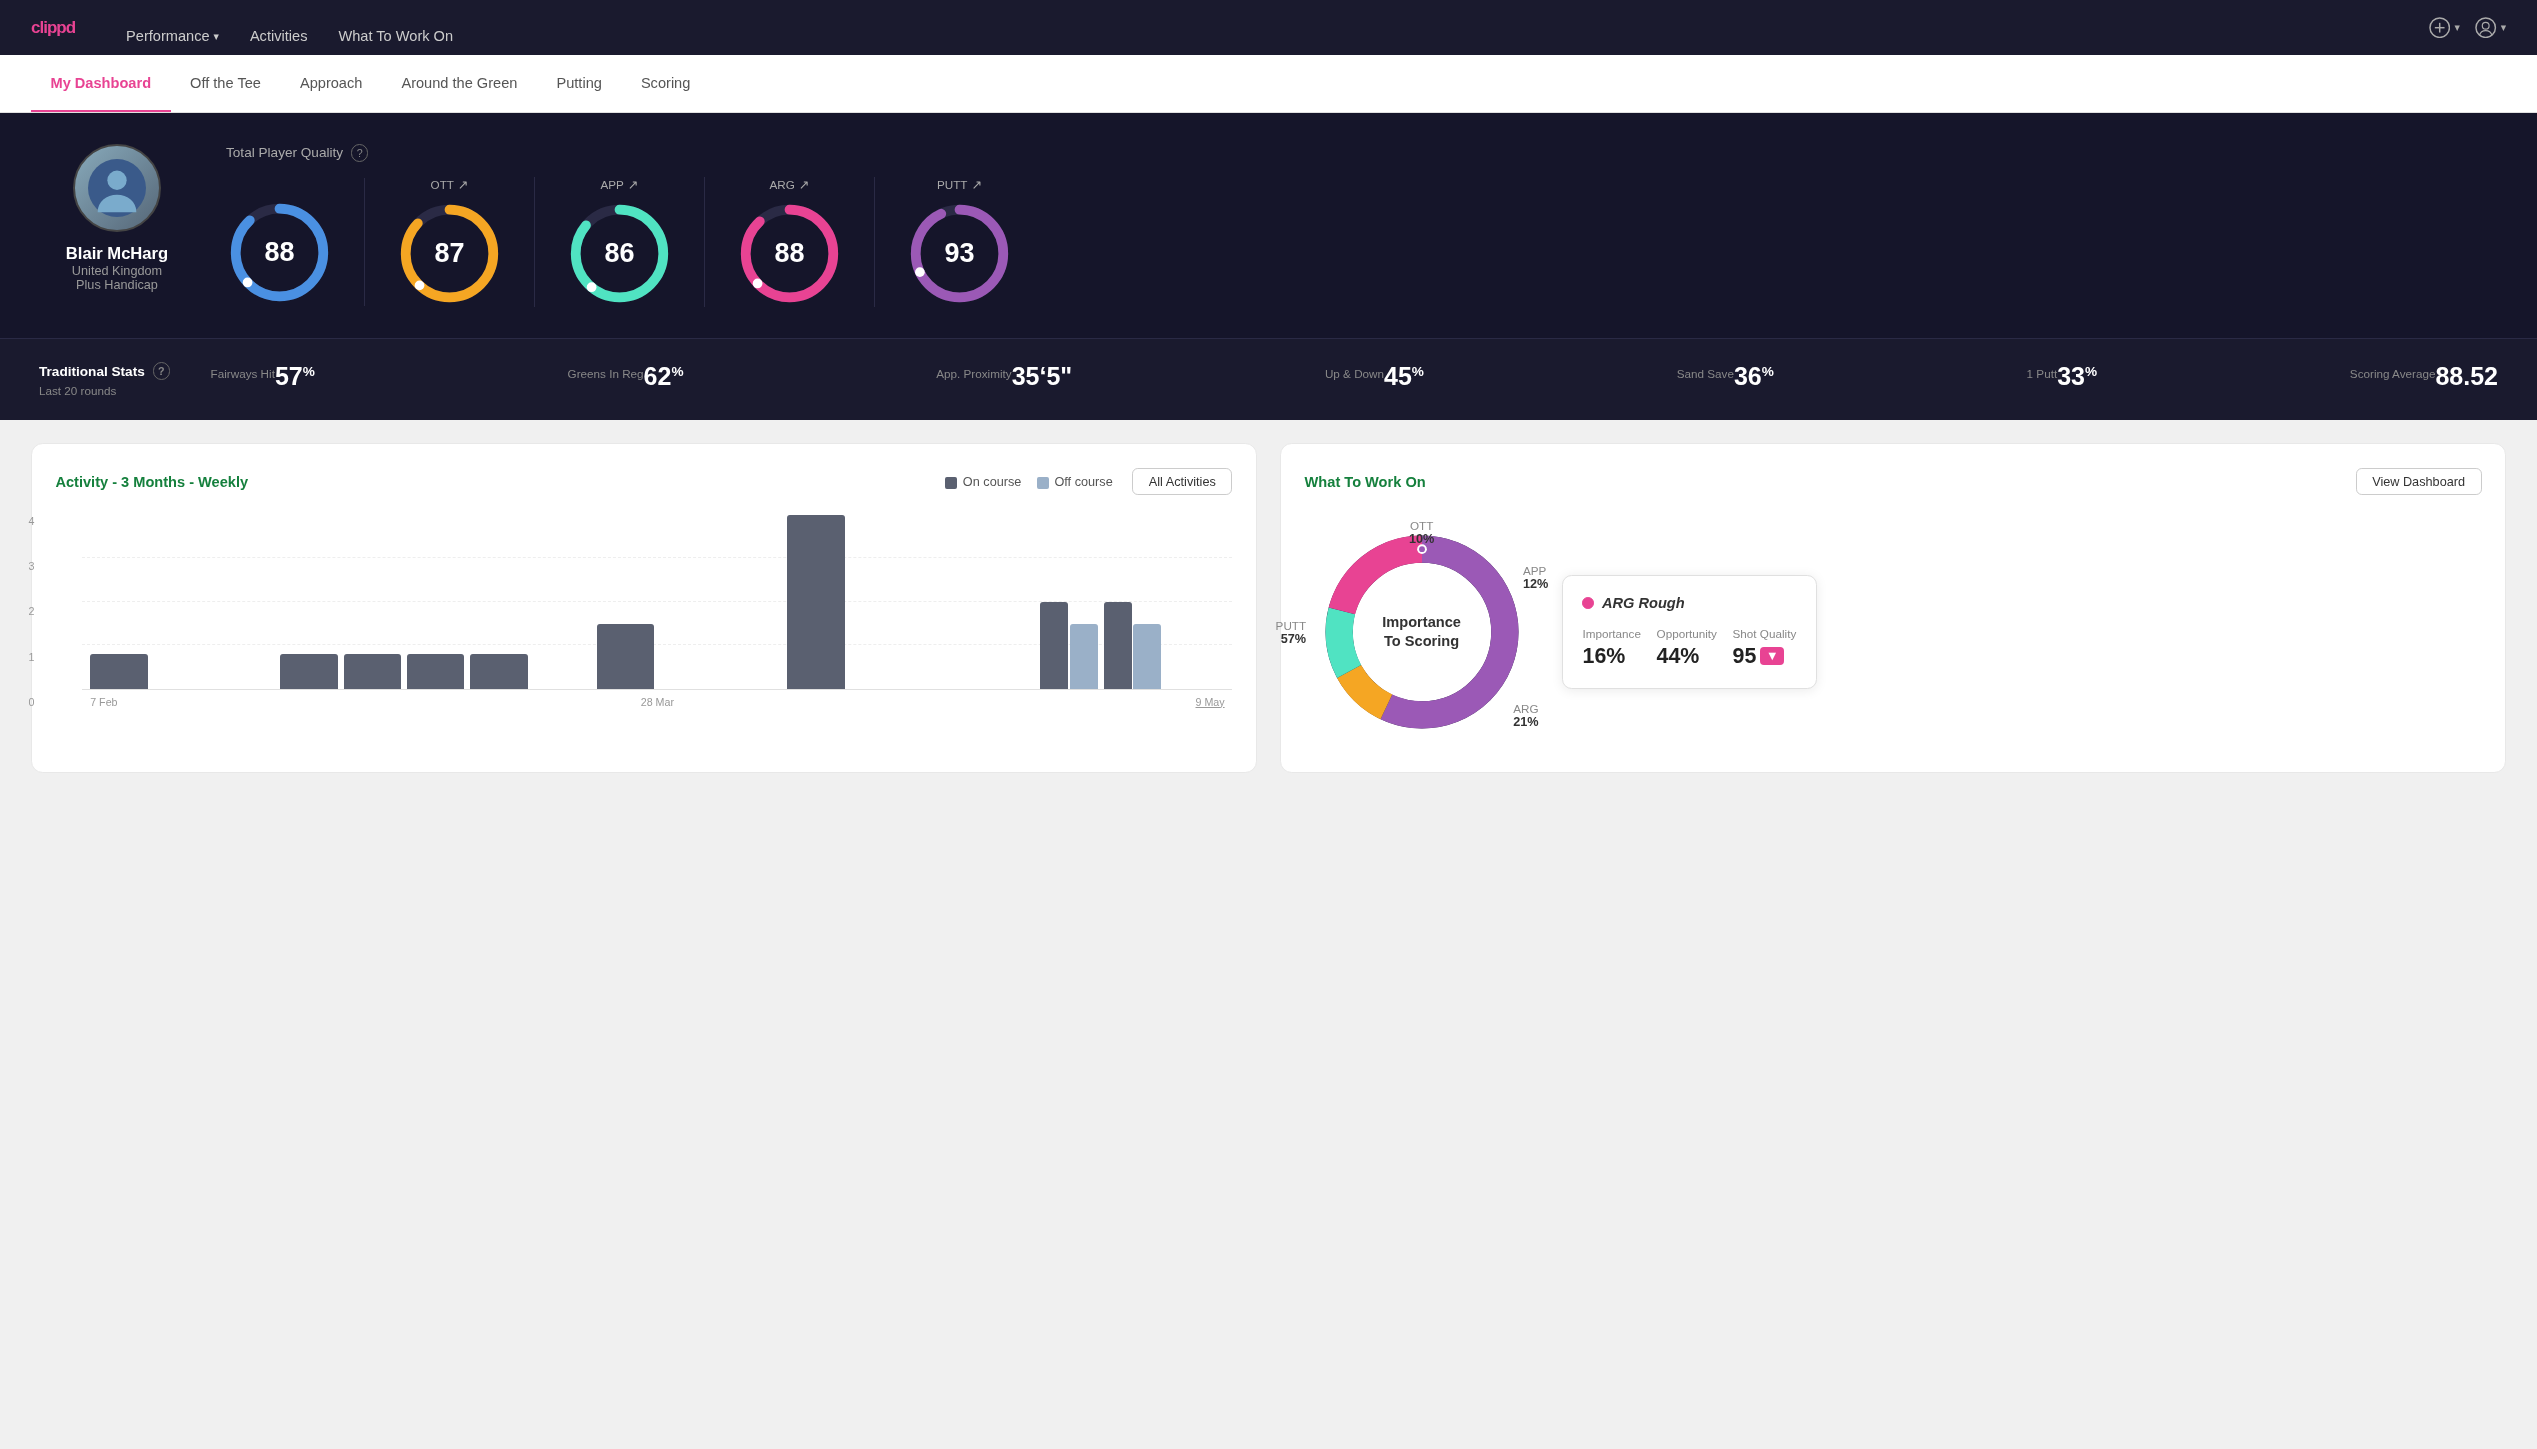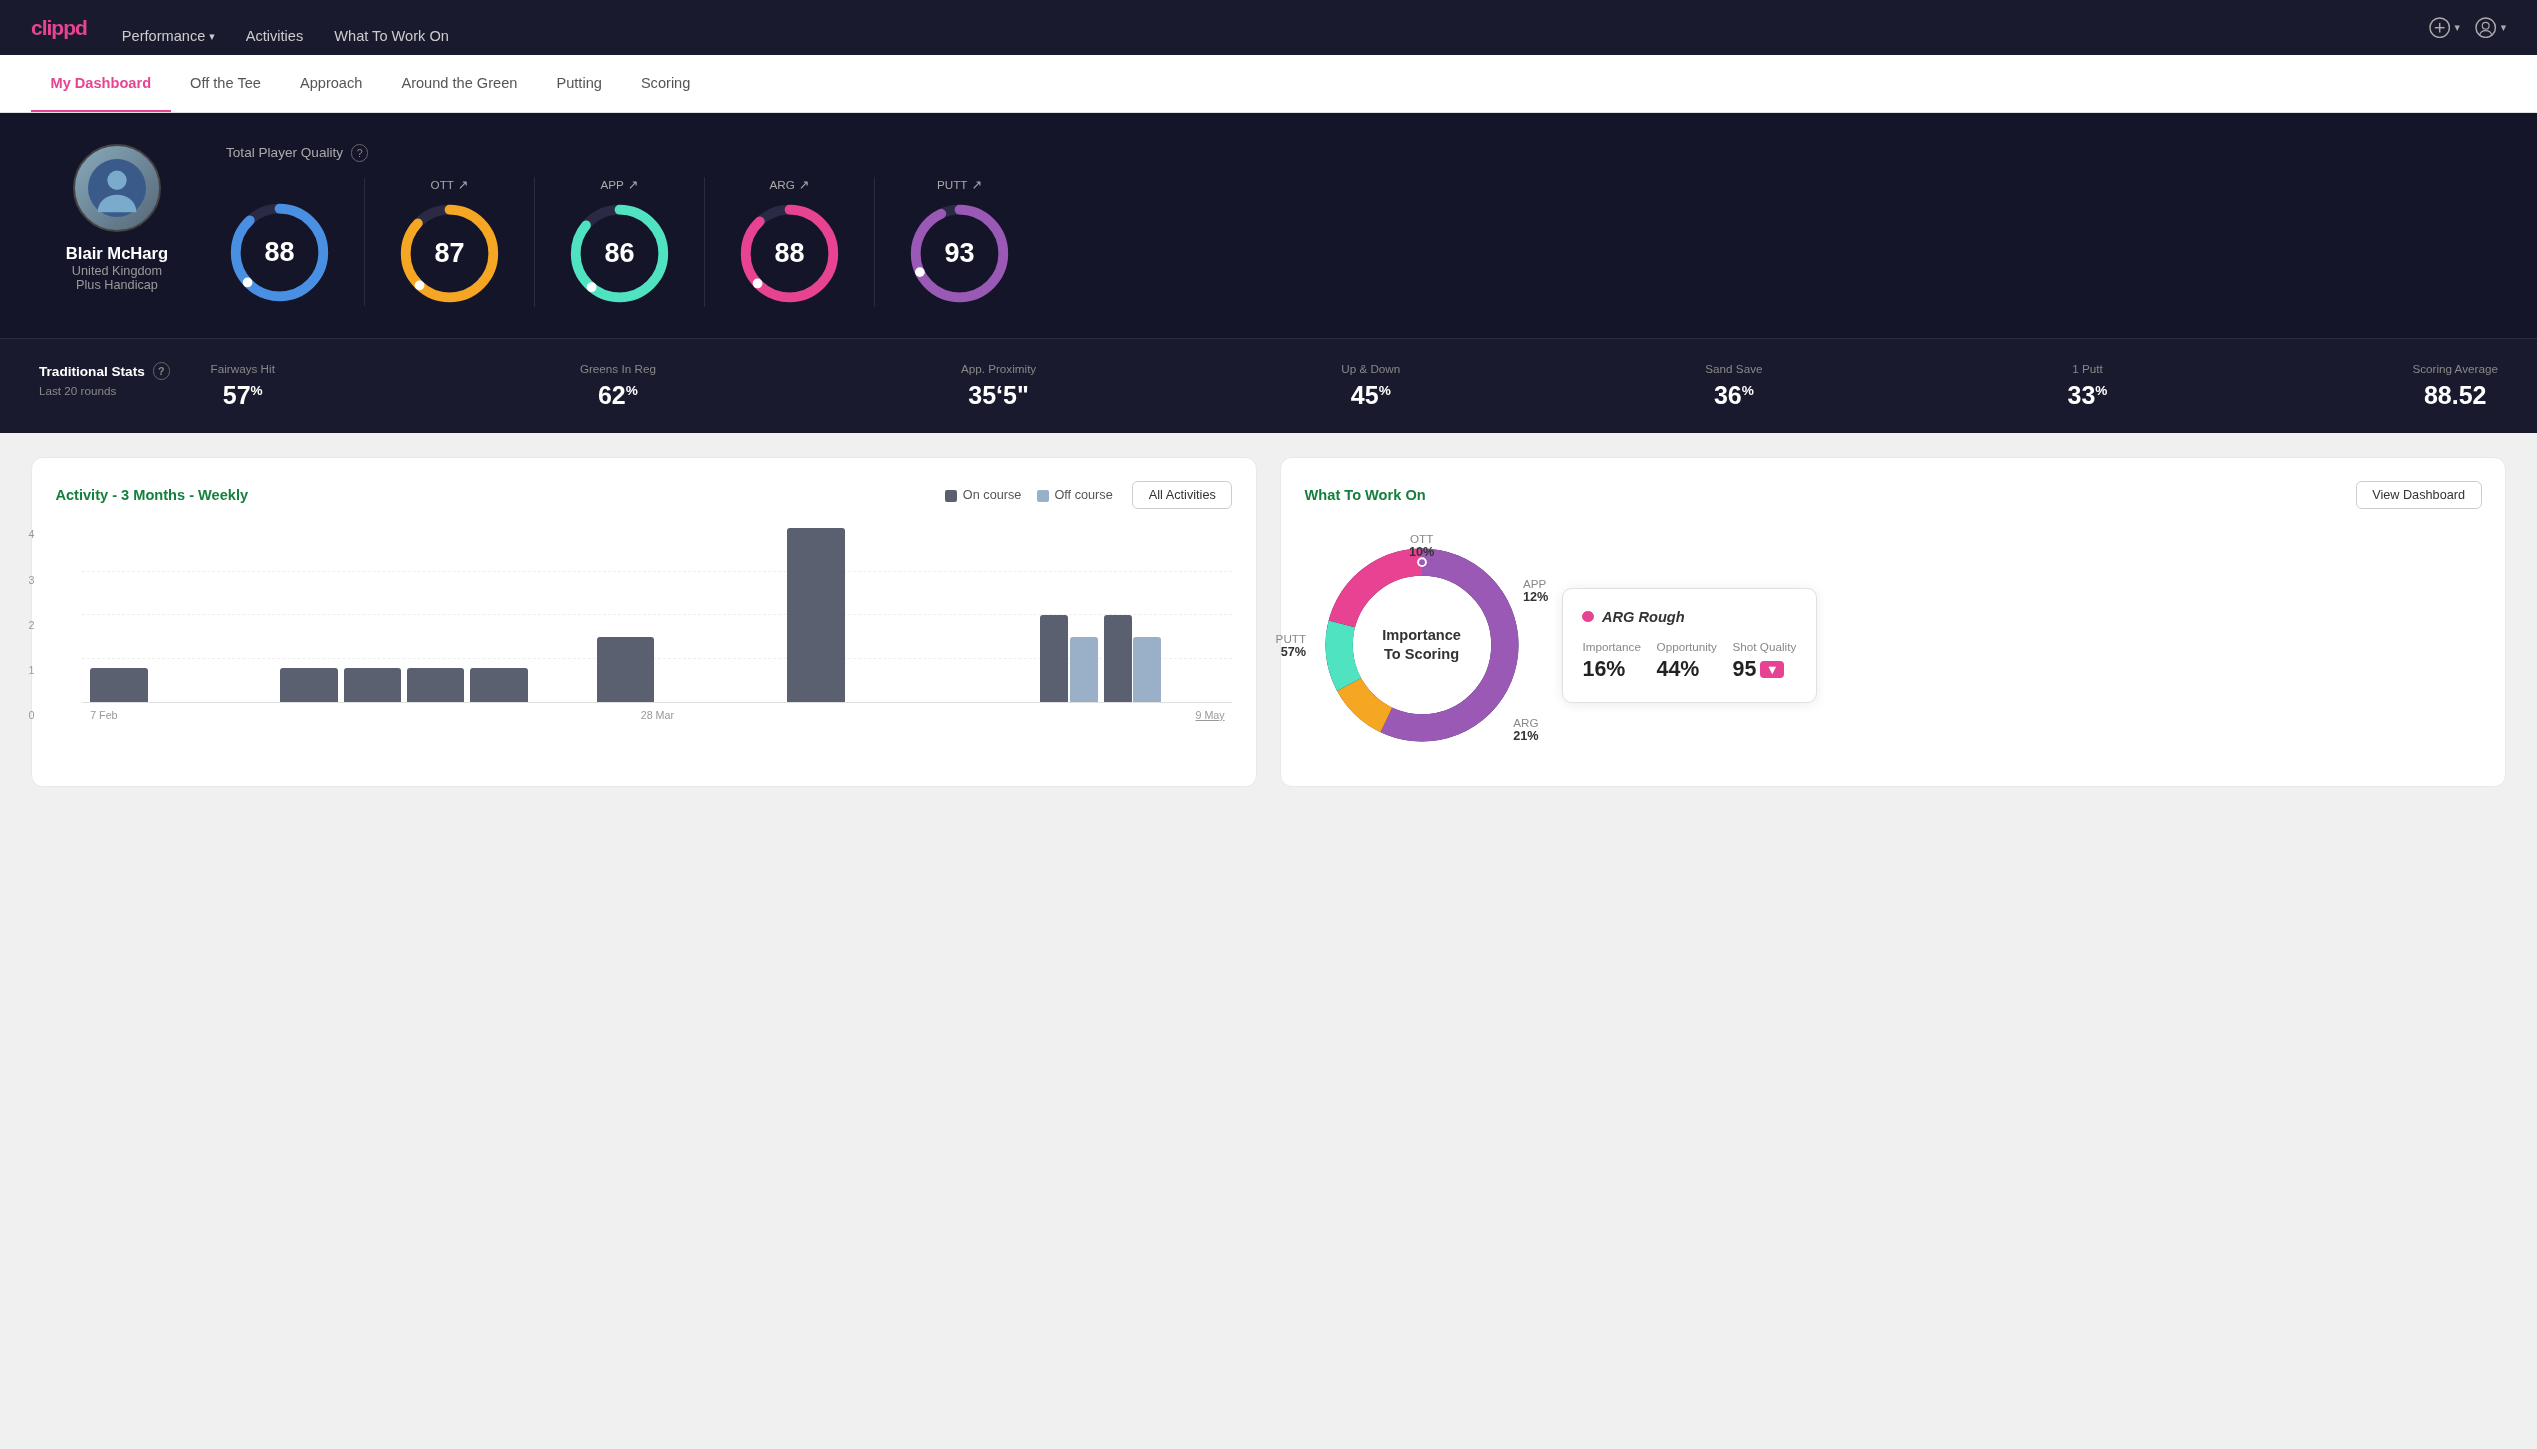--- a/index.html
+++ b/index.html
@@ -10,23 +10,23 @@
       background: #1a1a2e;
       display: flex;
       align-items: center;
       padding: 0 31px;
       height: 55px;
       gap: 31px;
     }
     .logo {
       color: #e84393;
       font-weight: 900;
-      font-size: 21px;
+      font-size: 17px;
       letter-spacing: -1px;
-      margin-right: 4px;
+      margin-right: 20px;
     }
     .nav-item {
       color: #ccc;
       font-size: 14.6px;
       cursor: pointer;
       display: flex;
       align-items: center;
       gap: 3.9px;
       margin-top: 17px;
     }
@@ -199,21 +199,21 @@
       margin-top: 3.9px;
     }
     .stats-items {
       flex: 1;
       display: flex;
       justify-content: space-between;
       align-items: center;
     }
     .stat-item {
       display: flex;
-      flex-direction: column;
+      flex-direction: row;
       align-items: center;
     }
     .stat-name {
       color: #888;
       font-size: 11.7px;
       margin-bottom: 5.8px;
     }
     .stat-value {
       color: #fff;
       font-size: 25px;

